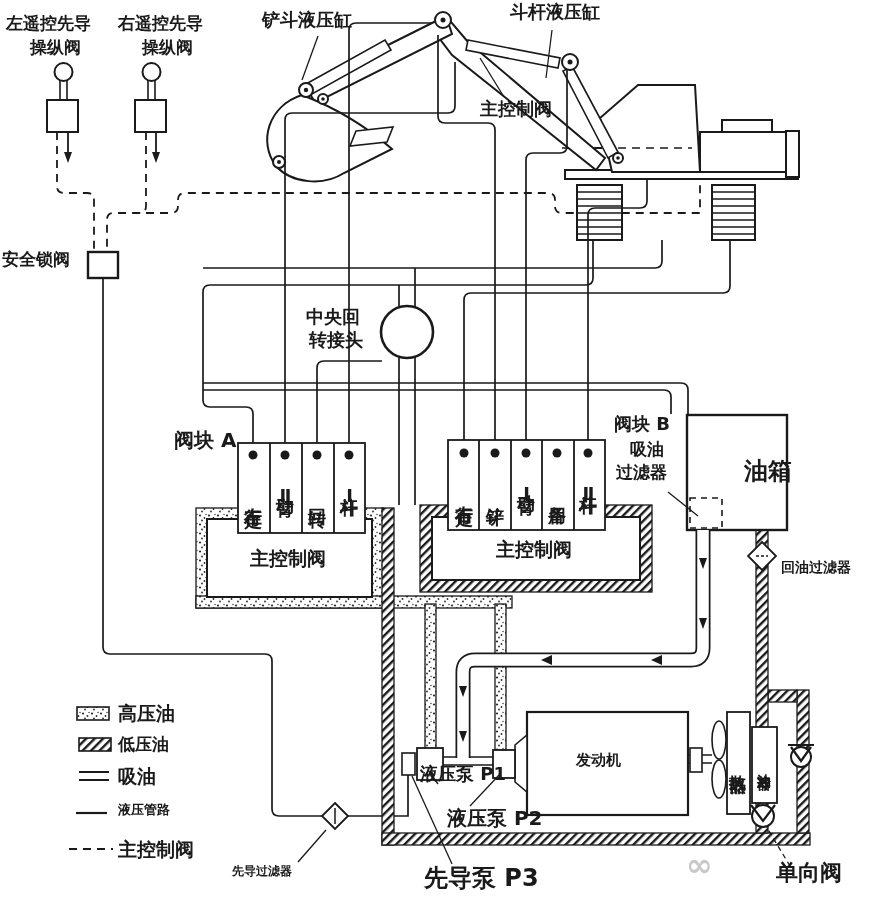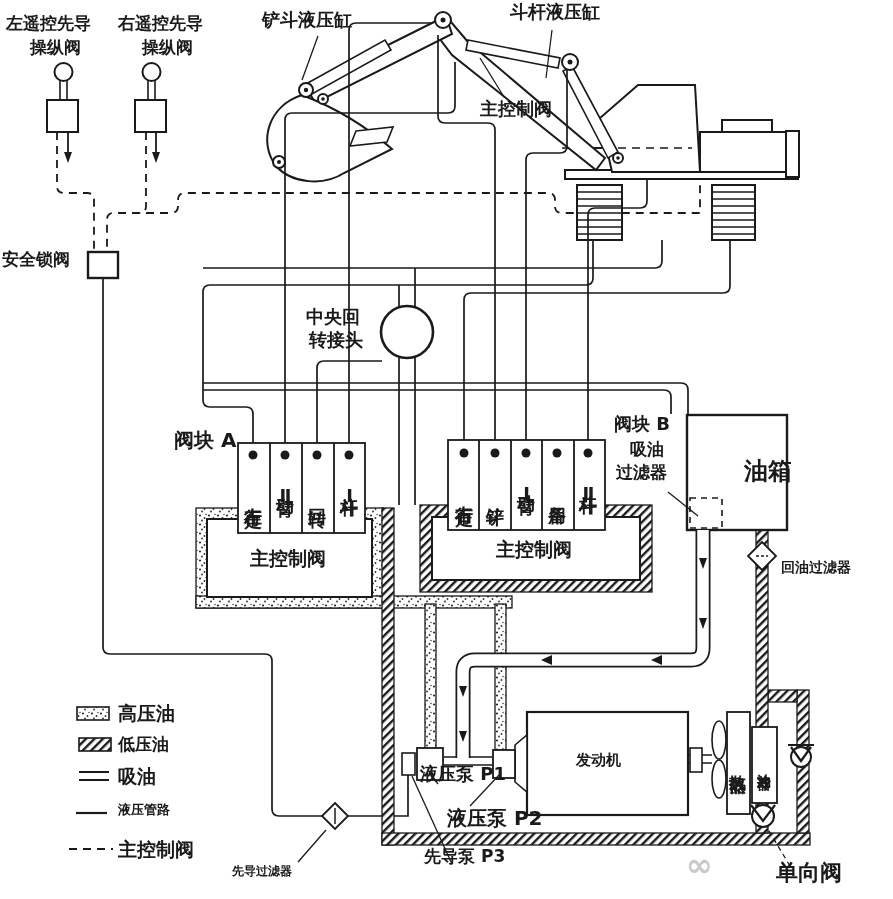--- a/index.html
+++ b/index.html
@@ -278,17 +278,17 @@
   <div class="lbl" style="left:118px;top:839px;font-size:19px">主控制阀</div>
 
   <div class="lbl" style="left:576px;top:752px;font-size:15px">发动机</div>
   <div class="lbl" style="left:420px;top:764px;font-size:18px">液压泵 P1</div>
   <div class="lbl" style="left:447px;top:807px;font-size:20px">液压泵 P2</div>
   <div class="vlbl" style="left:728px;top:716px;width:21px;height:94px;font-size:17px">散热器</div>
   <div class="vlbl" style="left:754px;top:730px;width:21px;height:70px;font-size:14px">油冷却器</div>
 
   <div class="lbl" style="left:776px;top:861px;font-size:22px">单向阀</div>
   <div class="lbl" style="left:232px;top:865px;font-size:12px">先导过滤器</div>
-  <div class="lbl" style="left:424px;top:847px;font-size:17px">先导泵 P3</div>
+  <div class="lbl" style="left:424px;top:865px;font-size:24px">先导泵 P3</div>
 
   <div class="wm" style="left:686px;top:846px;font-size:32px">∞</div>
 
 </div>
 
 </body></html>

